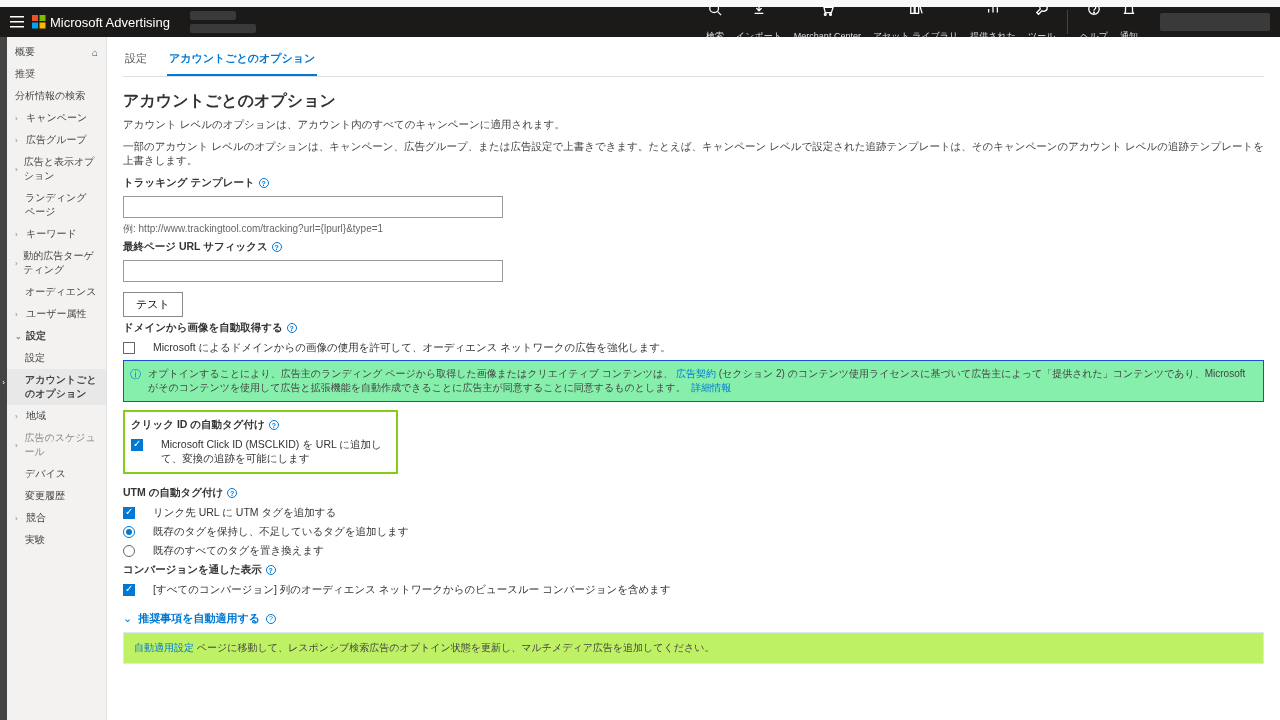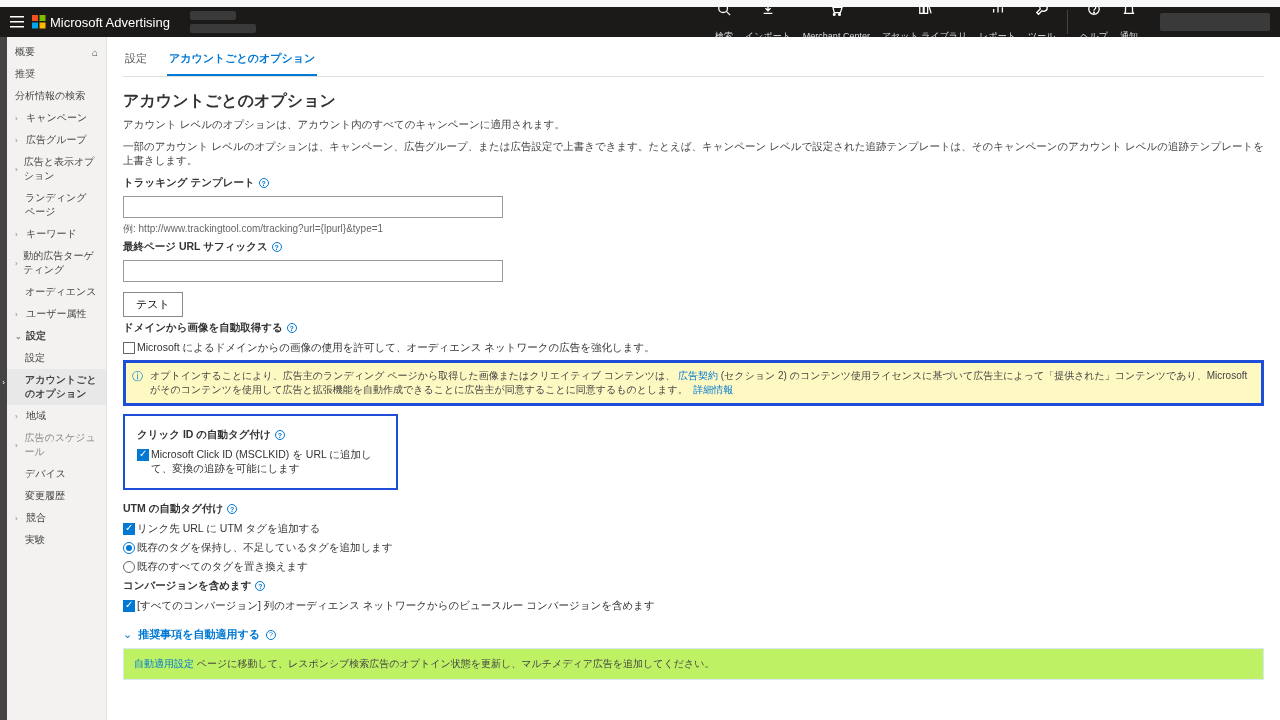--- a/index.html
+++ b/index.html
@@ -28,30 +28,30 @@
 .tabs { display: flex; gap: 18px; border-bottom: 1px solid #e0e0e0; padding-top: 10px; }
 .tab { padding: 4px 2px 8px; font-size: 11px; color: #555; cursor: pointer; }
 .tab.active { color: #0078d4; border-bottom: 2px solid #0078d4; font-weight: 600; }
 .page-title { font-size: 16px; font-weight: 600; margin: 14px 0 6px; }
 .desc { font-size: 10.5px; color: #444; margin-bottom: 8px; }
 .section-label { font-size: 10.5px; font-weight: 600; margin: 4px 0 6px; display: flex; align-items: center; gap: 4px; }
 .info-icon { width: 10px; height: 10px; border: 1px solid #0078d4; border-radius: 50%; color: #0078d4; font-size: 7px; display: inline-flex; align-items: center; justify-content: center; cursor: pointer; }
 .text-input { width: 380px; height: 22px; border: 1px solid #999; padding: 2px 6px; font-size: 11px; }
 .example { font-size: 10px; color: #666; margin-top: 4px; }
 .btn { display: inline-block; border: 1px solid #888; padding: 4px 12px; background: #fff; font-size: 11px; cursor: pointer; }
-.chk-row { display: flex; align-items: flex-start; gap: 2px; font-size: 10.5px; margin: 5px 0; }
+.chk-row { display: flex; align-items: flex-start; gap: 18px; font-size: 10.5px; margin: 5px 0; }
 .chk { width: 12px; height: 12px; border: 1px solid #666; cursor: pointer; flex-shrink: 0; margin-top: 1px; }
 .chk.checked { background: #0078d4; border-color: #0078d4; position: relative; }
 .chk.checked::after { content: "✓"; color: #fff; position: absolute; top: -2px; left: 1px; font-size: 10px; }
 .radio { width: 12px; height: 12px; border: 1px solid #666; border-radius: 50%; cursor: pointer; flex-shrink: 0; margin-top: 1px; position: relative; }
 .radio.checked { border-color: #0078d4; }
 .radio.checked::after { content: ""; width: 6px; height: 6px; background: #0078d4; border-radius: 50%; position: absolute; top: 2px; left: 2px; }
-.info-box { background: #fef9c3; border: 3px solid #1d4ed8; padding: 6px 8px 6px 24px; font-size: 10px; color: #444; position: relative; display: flex; gap: 4px; }
+.info-box { background: #86efac; border: 1px solid #1d4ed8; padding: 6px 8px 6px 24px; font-size: 10px; color: #444; position: relative; display: flex; gap: 4px; }
 .info-box::before { content: "ⓘ"; position: absolute; left: 6px; top: 6px; color: #0078d4; font-size: 11px; }
-.highlight-box { border: 2px solid #1d4ed8; padding: 12px; margin: 8px 0; display: inline-block; }
+.highlight-box { border: 2px solid #84cc16; padding: 6px; margin: 8px 0; display: inline-block; }
 .highlight-box.wide { width: 275px; }
 .link { color: #0078d4; cursor: pointer; }
 .collapsible { display: flex; align-items: center; gap: 6px; margin: 14px 0 6px; cursor: pointer; }
 .collapsible .chev-c { color: #0078d4; font-size: 11px; }
 .collapsible .title { color: #0078d4; font-size: 11px; font-weight: 600; }
 .rec-box { background: #bef264; border: 1px solid #d8e8f5; padding: 8px 10px; font-size: 10px; color: #444; }
 </style>
 </head>
 <body>
 
@@ -105,21 +105,21 @@
           <rect x="2" y="3" width="4" height="10"></rect>
           <rect x="7" y="3" width="4" height="10"></rect>
           <line x1="12" y1="3" x2="15" y2="13"></line>
         </svg>
         <span>アセット ライブラリ</span>
       </div>
       <div class="top-action">
         <svg viewBox="0 0 16 16" fill="none" stroke="#fff" stroke-width="1.5">
           <path d="M3 12V8M8 12V4M13 12V6"></path>
         </svg>
-        <span>レポート</span>
+        <span>提供された</span>
       </div>
       <div class="top-action">
         <svg viewBox="0 0 16 16" fill="none" stroke="#fff" stroke-width="1.5">
           <path d="M10 2a4 4 0 00-4 6L2 12l2 2 4-4a4 4 0 006-4L10 2z"></path>
         </svg>
         <span>ツール</span>
       </div>
       <div class="divider-v"></div>
       <div class="top-action">
         <svg viewBox="0 0 16 16" fill="none" stroke="#fff" stroke-width="1.5">
@@ -279,21 +279,21 @@
     <div class="chk-row">
       <span class="radio checked"></span>
       <span>既存のタグを保持し、不足しているタグを追加します</span>
     </div>
     <div class="chk-row">
       <span class="radio"></span>
       <span>既存のすべてのタグを置き換えます</span>
     </div>
 
     <div class="section-label">
-      <span>コンバージョンを含めます</span>
+      <span>コンバージョンを通した表示</span>
       <span class="info-icon">?</span>
     </div>
     <div class="chk-row">
       <span class="chk checked"></span>
       <span>[すべてのコンバージョン] 列のオーディエンス ネットワークからのビュースルー コンバージョンを含めます</span>
     </div>
 
     <div class="collapsible">
       <span class="chev-c">⌄</span>
       <span class="title">推奨事項を自動適用する</span>

